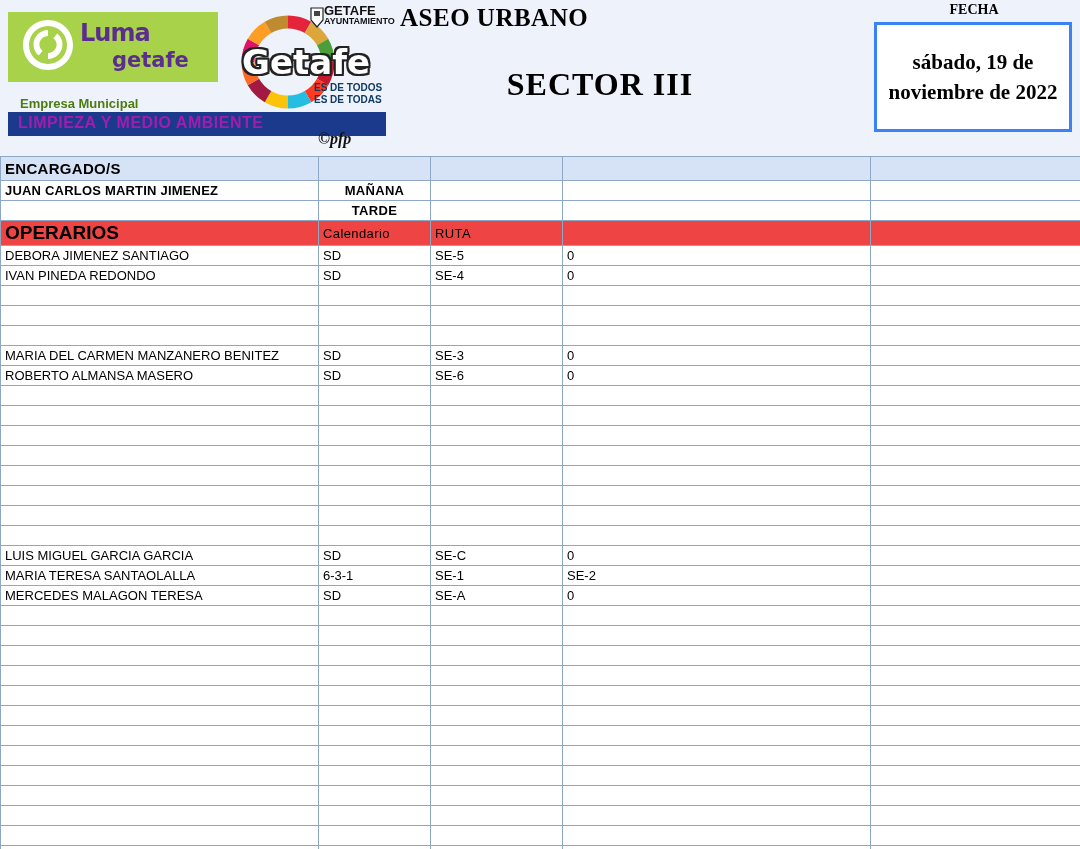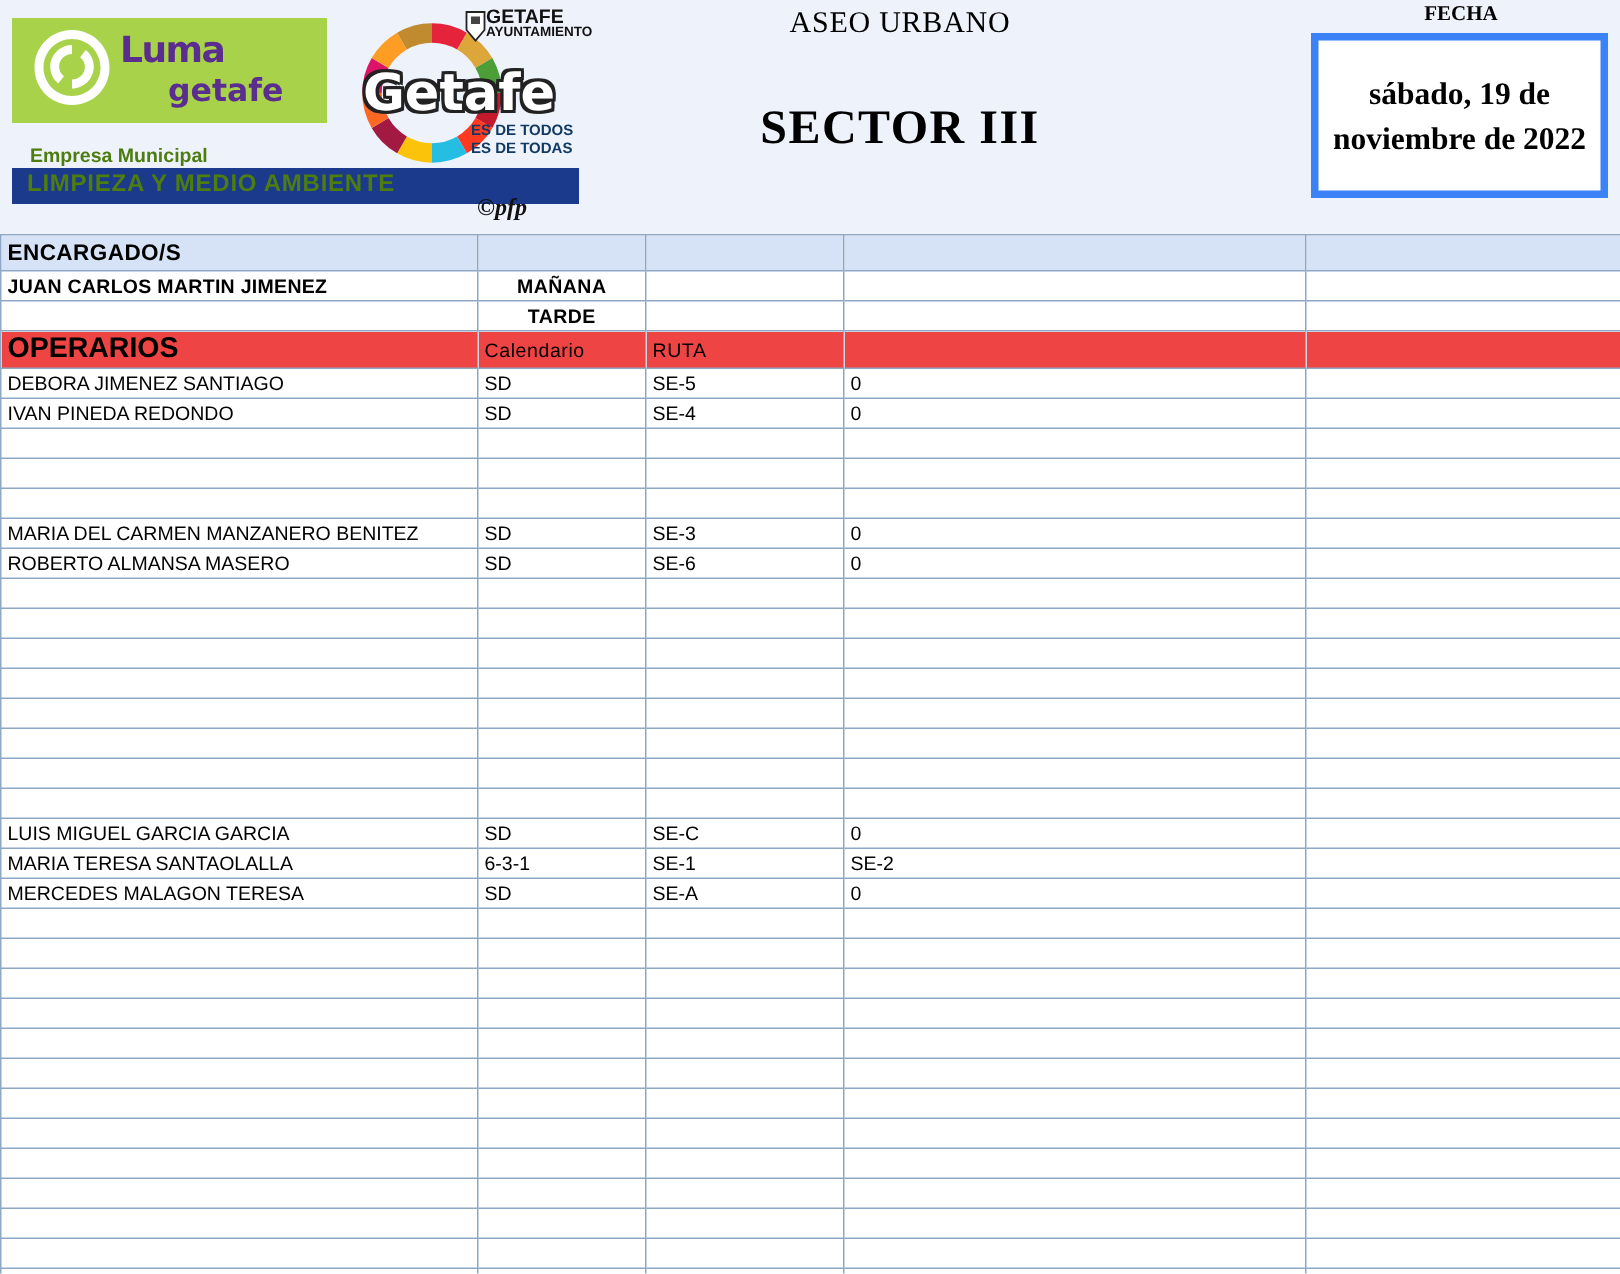--- a/index.html
+++ b/index.html
@@ -82,21 +82,21 @@
     left: 0;
     top: 108px;
     width: 378px;
     height: 24px;
     background: #1b3a8c;
   }
   .limp-text {
     position: absolute;
     left: 10px;
     top: 110px;
-    color: #4d7c0f;
+    color: #a21caf;
     font-weight: bold;
     font-size: 16px;
     letter-spacing: .5px;
   }
   .getafe-block {
     position: absolute;
     left: 216px;
     top: 2px;
     width: 170px;
     height: 110px;
@@ -154,24 +154,23 @@
     font-style: italic;
     font-weight: bold;
     color: #111;
     font-family: "Liberation Serif", serif;
   }
   .title-main {
     position: absolute;
     left: 400px;
     top: 4px;
     width: 400px;
-    text-align: center;
     font-family: "Liberation Serif", serif;
-    font-weight: normal;
-    font-size: 20px;
+    font-weight: bold;
+    font-size: 25px;
     letter-spacing: .5px;
   }
   .title-sector {
     position: absolute;
     left: 400px;
     top: 66px;
     width: 400px;
     text-align: center;
     font-family: "Liberation Serif", serif;
     font-weight: bold;
@@ -187,21 +186,21 @@
     font-family: "Liberation Serif", serif;
     font-weight: bold;
     font-size: 14px;
   }
   .fecha-box {
     position: absolute;
     left: 874px;
     top: 22px;
     width: 198px;
     height: 110px;
-    border: 5px solid #3b82f6;
+    border: 3px solid #3b82f6;
     background: #ffffff;
     display: flex;
     align-items: center;
     justify-content: center;
     text-align: center;
     font-family: "Liberation Serif", serif;
     font-weight: bold;
     font-size: 21px;
     line-height: 30px;
     padding: 0 6px;

